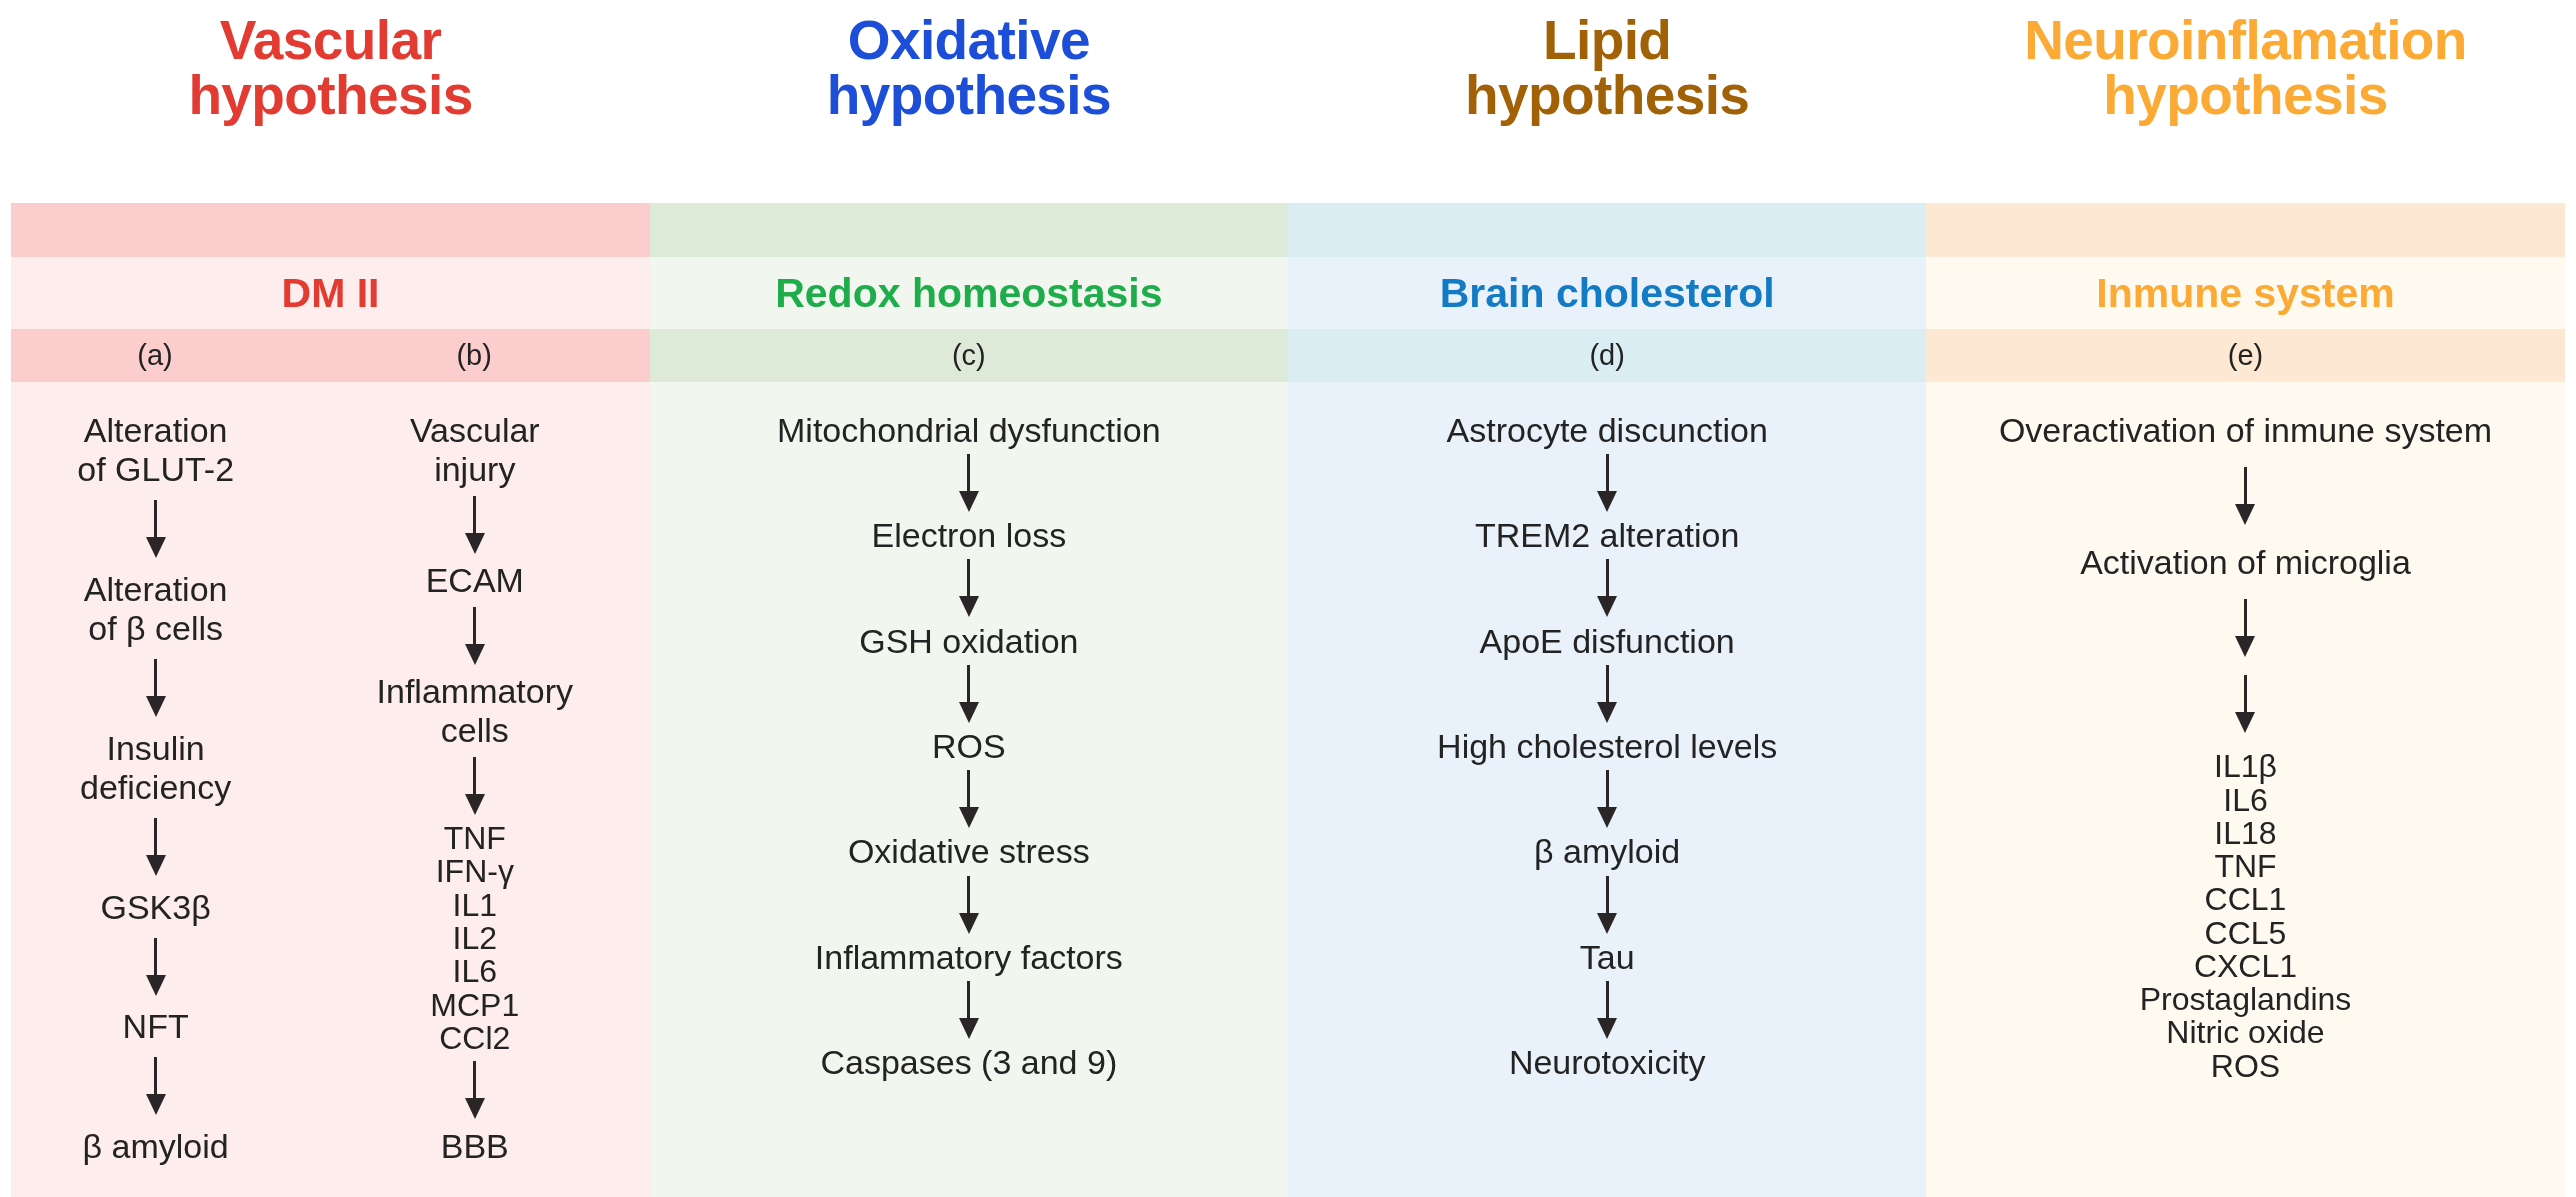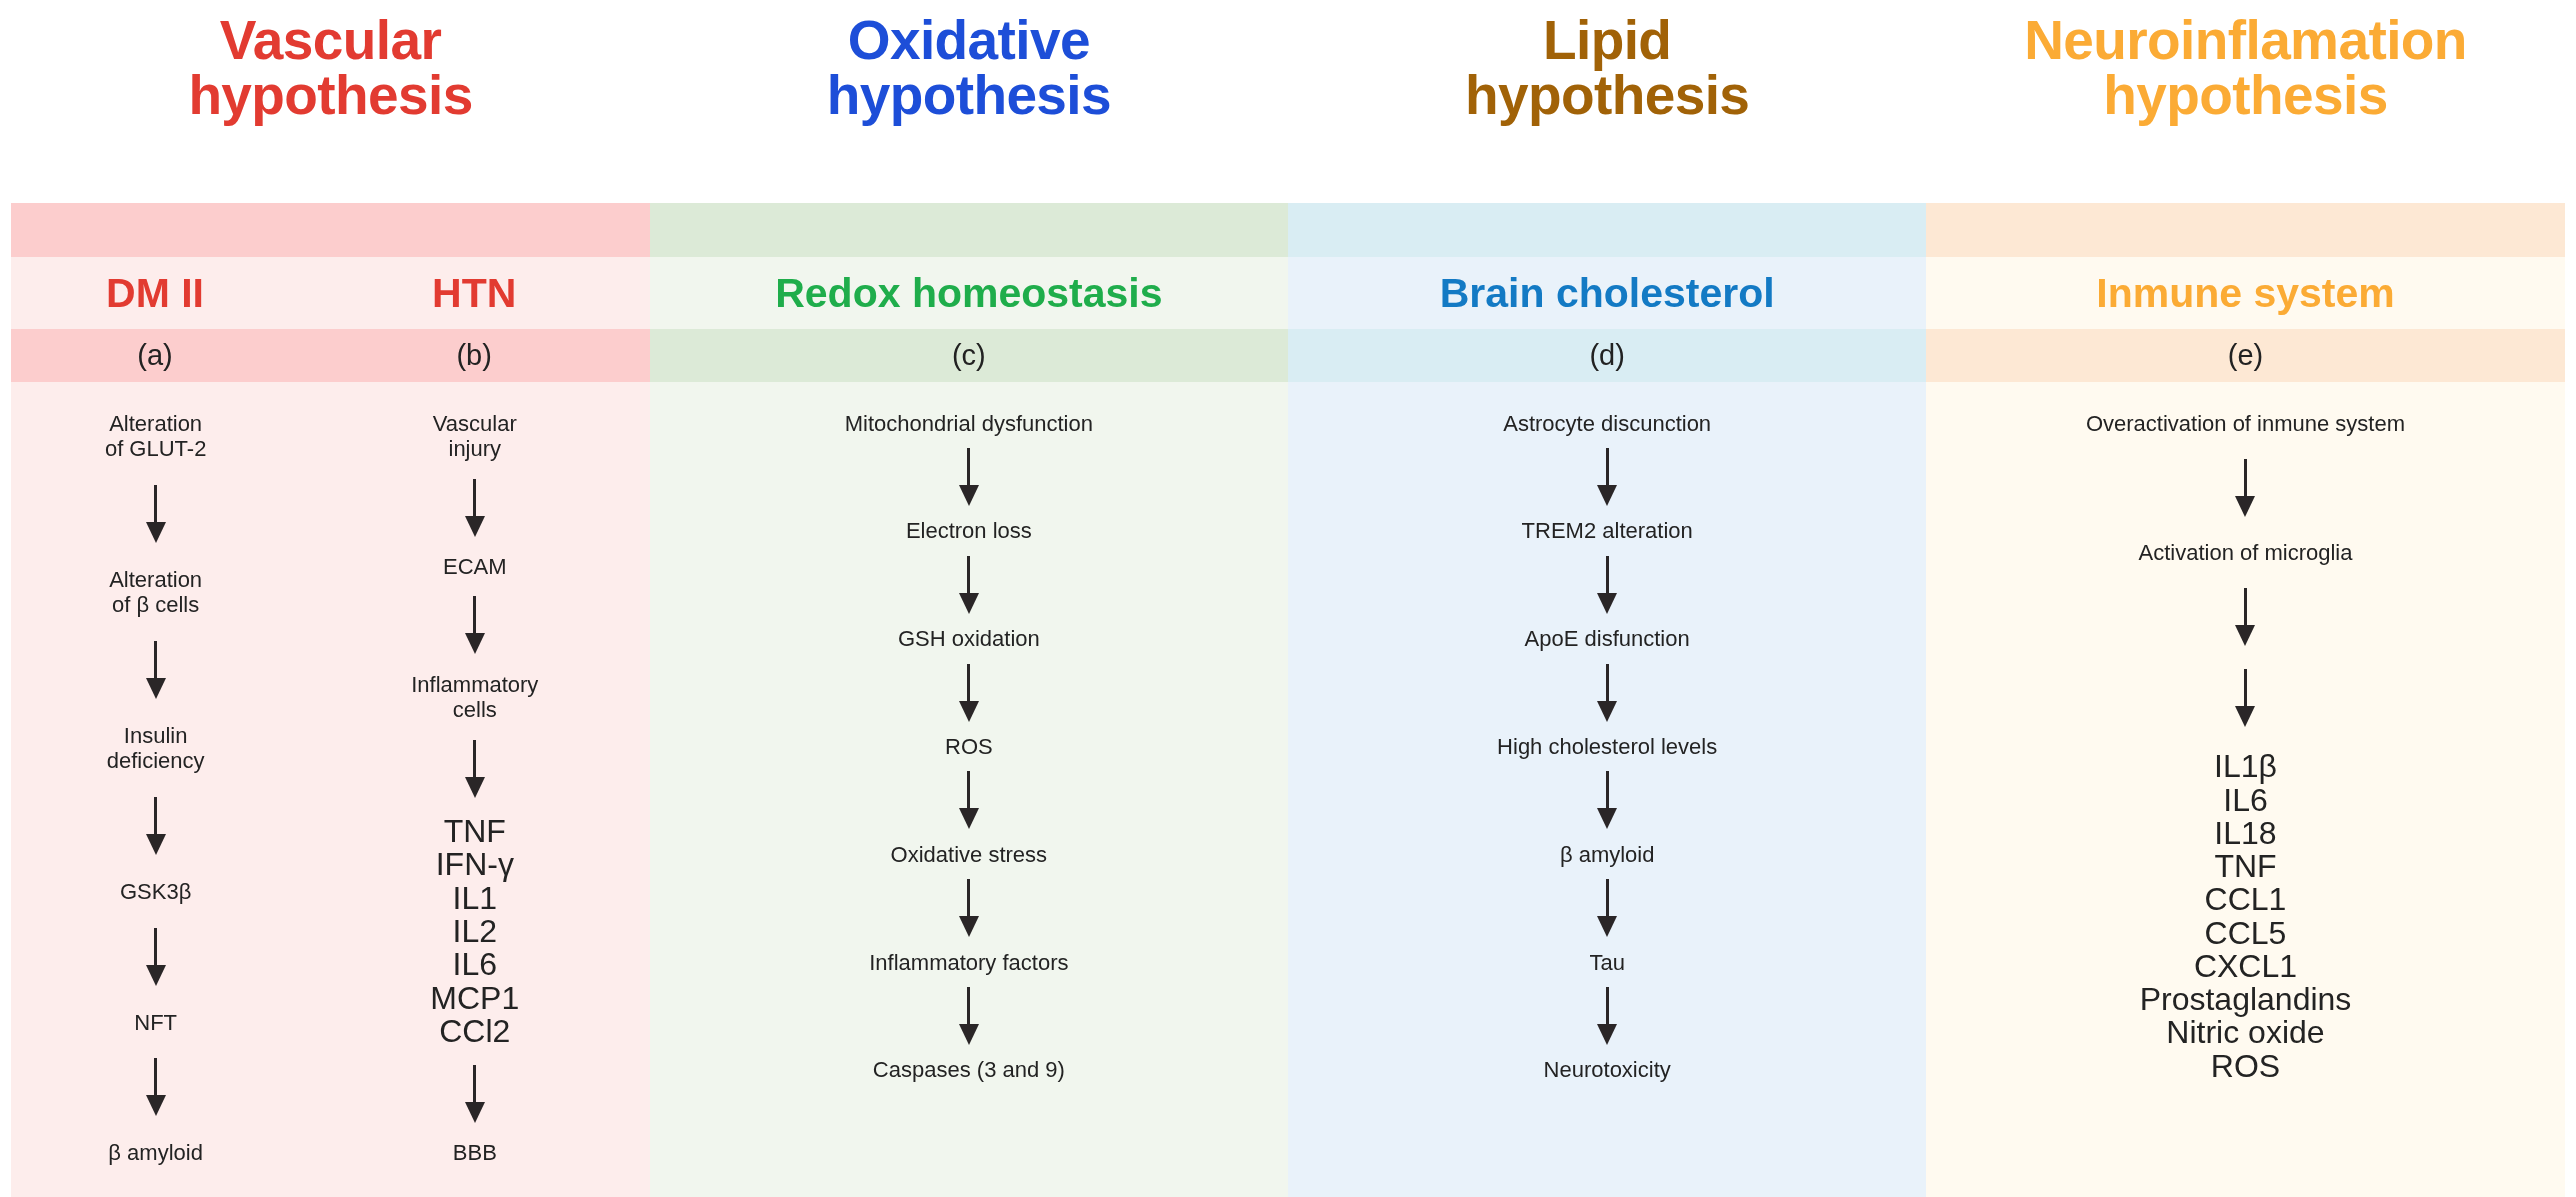--- a/index.html
+++ b/index.html
@@ -61,21 +61,21 @@
     display:flex;flex-direction:column;align-items:center;
     justify-content:space-between;
     text-align:center;
     padding:28.6px 6.3px 121px;
     box-sizing:border-box;
   }
   .column.two-chain .chain{padding-bottom:38px;}
 
   .step{
     color:#232323;
-    font-size:22px;line-height:1.16;
+    font-size:34px;line-height:1.16;
   }
   .step.list{
     font-size:32px;line-height:1.04;
   }
 
   
   .arrow{
     width:3.2px;height:37px;
     background:#2a2627;
     position:relative;
@@ -110,21 +110,20 @@
       <div class="title-cell" style="color: rgb(251, 171, 53);">
         <div class="title-line">Neuroinflamation</div>
         <div class="title-line">hypothesis</div>
       </div>
     </div>
   <div class="panel-row">
       <section class="column two-chain" style="--dark: #fccdcd; --light: #fdedec; --accent: #e23b31;">
         <div class="band band1"></div>
         <div class="band band2">
           <div class="cell subheader" style="flex: 45 1 0px;">DM II</div>
-          <div class="cell subheader" style="flex: 55 1 0px;">HTN</div>
         </div>
         <div class="band band3">
           <div class="cell letter" style="flex: 45 1 0px;">(a)</div>
           <div class="cell letter" style="flex: 55 1 0px;">(b)</div>
         </div>
         <div class="band band4">
           <div class="chain" style="flex: 45 1 0px;">
             <div class="step">
               <div class="step-line">Alteration</div>
               <div class="step-line">of GLUT-2</div>

